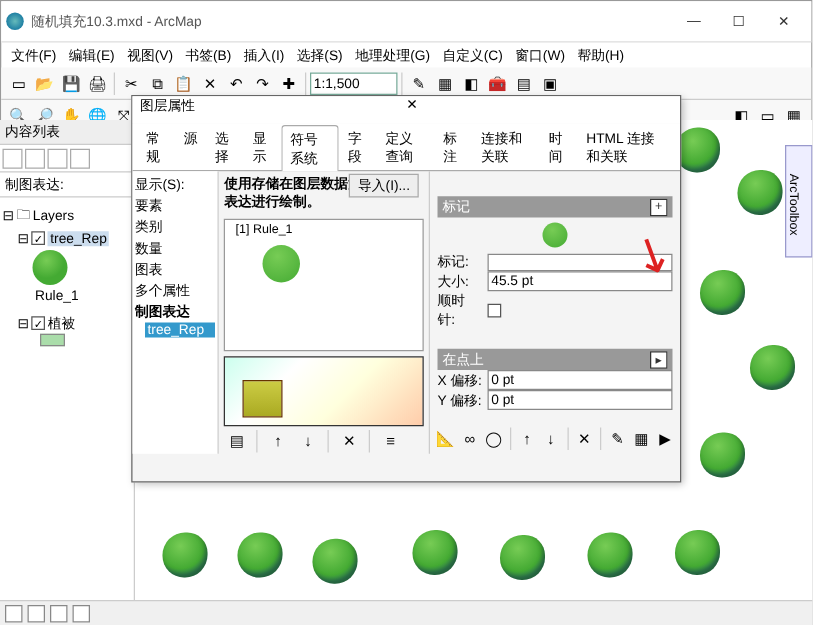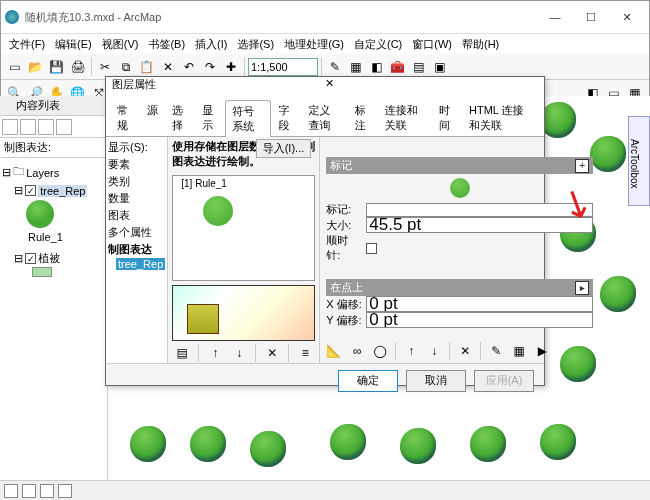--- a/index.html
+++ b/index.html
@@ -15,21 +15,21 @@
 .toolbar{height:26px;display:flex;align-items:center;padding:1px 4px;gap:1px;border-bottom:1px solid #ccc;background:#f8f8f8}
 .tbtn{width:20px;height:20px;display:flex;align-items:center;justify-content:center;border:1px solid transparent;font-size:12px}
 .scale{width:70px;height:18px;border:1px solid #7a9;font-size:11px;padding:0 2px;background:#fff}
 .sep{width:1px;height:18px;background:#ccc;margin:0 2px}
 .maparea{position:absolute;left:0;top:96px;right:0;bottom:20px;background:#fff;overflow:hidden}
 .tree{width:36px;height:36px;background:radial-gradient(circle at 40% 30%,#7c5,#4a3 55%,#385 70%);border-radius:50% 45% 50% 48%;position:absolute;box-shadow:inset -2px -3px 4px rgba(0,0,0,.3)}
 .sb{position:absolute;bottom:0;left:0;right:0;height:20px;background:#f0f0f0;border-top:1px solid #ccc;display:flex;align-items:center;padding:0 4px;gap:4px}
 .sbico{width:14px;height:14px;border:1px solid #888;background:#fff}
 
 .toc{position:absolute;left:0;top:96px;width:108px;bottom:20px;background:#fff;border-right:1px solid #ccc}
-.toc h4{background:#eee;padding:2px 16px;font-weight:normal;border-bottom:1px solid #ccc}
+.toc h4{background:#eee;padding:2px 4px;font-weight:normal;border-bottom:1px solid #ccc}
 .tocbar{height:22px;border-bottom:1px solid #ccc;display:flex;align-items:center;padding:0 2px;gap:2px}
 .tocico{width:16px;height:16px;border:1px solid #aaa;background:#fff}
 .toclist{padding:4px 2px;font-size:11px}
 .node{display:flex;align-items:center;gap:2px;padding:1px 0}
 .cbx{width:11px;height:11px;border:1px solid #555;background:#fff;display:inline-flex;align-items:center;justify-content:center;font-size:9px}
 .tsel{background:#cde;padding:0 2px}
 .treeicon{width:28px;height:28px;background:radial-gradient(circle at 40% 30%,#7c5,#4a3 55%);border-radius:50%;margin:2px 0 2px 24px}
 .swatch{width:20px;height:10px;background:#ada;border:1px solid #888;margin-left:30px}
 
 .righttab{position:absolute;right:0;top:116px;width:22px;height:90px;background:#eef;border:1px solid #99c;writing-mode:vertical-lr;text-align:center;padding-top:6px;font-size:10px}
@@ -51,21 +51,21 @@
 .preview{height:56px;margin:0 4px 2px 4px;border:1px solid #333;background:linear-gradient(135deg,#cfe 0%,#fff 30%,#ffd 60%,#fca 100%);position:relative}
 .preview::after{content:"";position:absolute;left:14px;bottom:6px;width:30px;height:28px;background:linear-gradient(#cc4,#aa2);border:1px solid #630}
 .midbar{height:20px;display:flex;align-items:center;gap:4px;padding:0 4px}
 .rightcol{flex:1;padding:4px 6px;position:relative}
 .rowh{background:#999;color:#fff;font-size:11px;padding:1px 4px;margin-top:16px;display:flex;align-items:center}
 .plus{margin-left:auto;width:14px;height:14px;background:#fff;color:#333;border:1px solid #333;display:flex;align-items:center;justify-content:center;font-size:10px}
 .symprev{height:28px;display:flex;align-items:center;justify-content:center}
 .symprev .dot{width:20px;height:20px;background:radial-gradient(circle at 40% 30%,#7c5,#4a3);border-radius:50%}
 .fld{display:flex;align-items:center;margin:0 0;gap:4px}
 .fld label{width:36px}
-.fld input{flex:1;border:1px solid #888;height:16px;padding:0 2px;font-size:17px}
+.fld input{flex:1;border:1px solid #888;height:16px;padding:0 2px;font-size:11px}
 .arrow{position:absolute;color:#d22;font-size:38px;right:6px;top:44px;transform:rotate(25deg);pointer-events:none}
 .rbar{height:20px;display:flex;align-items:center;gap:3px;padding:0 2px;position:absolute;bottom:2px;left:2px;right:2px}
 .rbar .tbtn{font-size:12px}
 .dlgft{height:34px;display:flex;align-items:center;justify-content:flex-end;gap:8px;padding:0 10px;border-top:1px solid #ccc}
 .btn{min-width:60px;height:22px;border:1px solid #888;background:#eee;display:flex;align-items:center;justify-content:center}
 .btn.pri{border:1px solid #28c;background:#fff}
 .btn.dis{color:#aaa}
 .importb{position:absolute;right:8px;top:2px;border:1px solid #aaa;background:#eee;padding:1px 6px;font-size:11px}
 .topdesc{font-size:11px;padding:2px 4px;font-weight:bold}
 </style>
@@ -292,19 +292,14 @@
           <div class="tbtn">↓</div>
           <div class="sep"></div>
           <div class="tbtn">✕</div>
           <div class="sep"></div>
           <div class="tbtn">✎</div>
           <div class="tbtn">▦</div>
           <div class="tbtn">▶</div>
         </div>
       </div>
     </div>
-    <div class="dlgft">
-      <div class="btn pri">确定</div>
-      <div class="btn">取消</div>
-      <div class="btn dis">应用(A)</div>
-    </div>
   </div>
 </div>
 
 </body></html>

